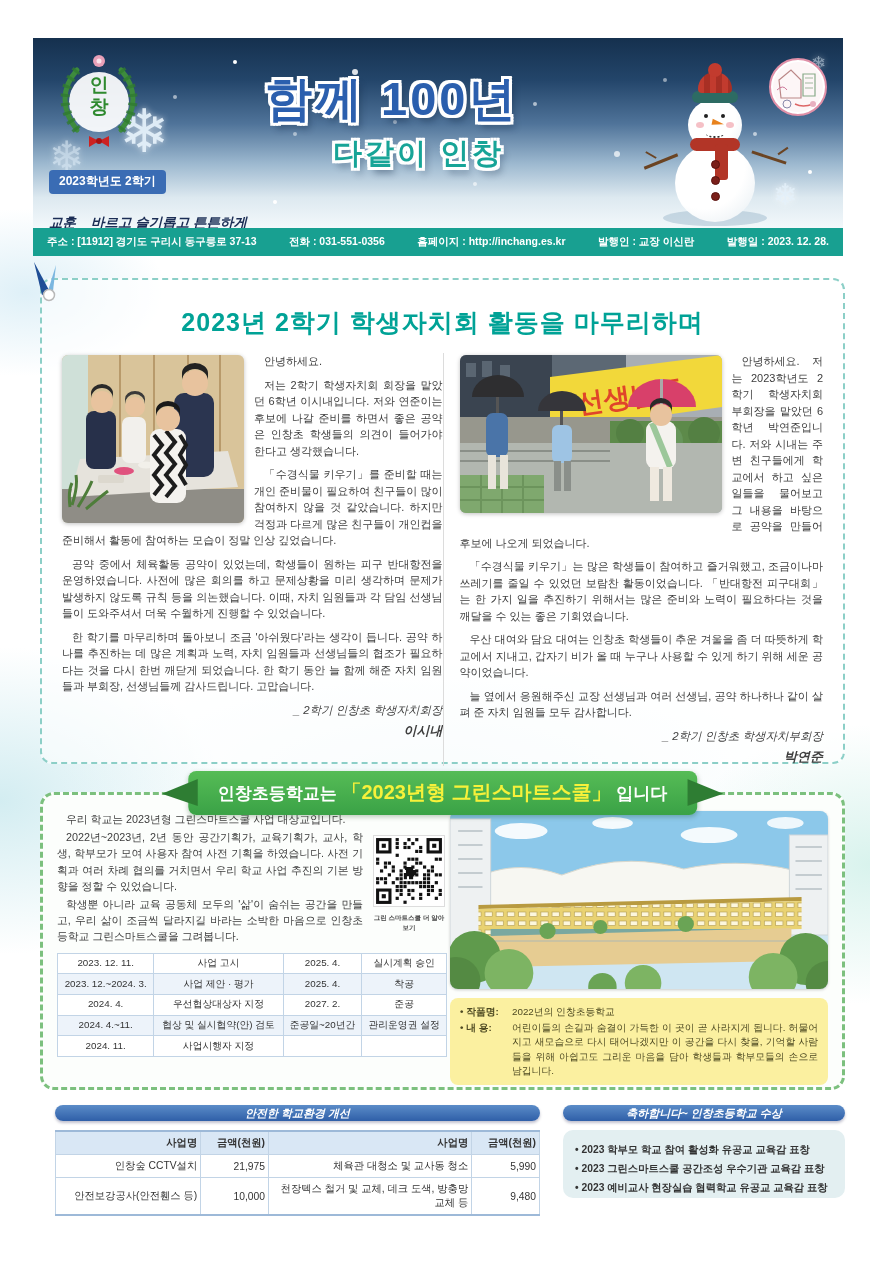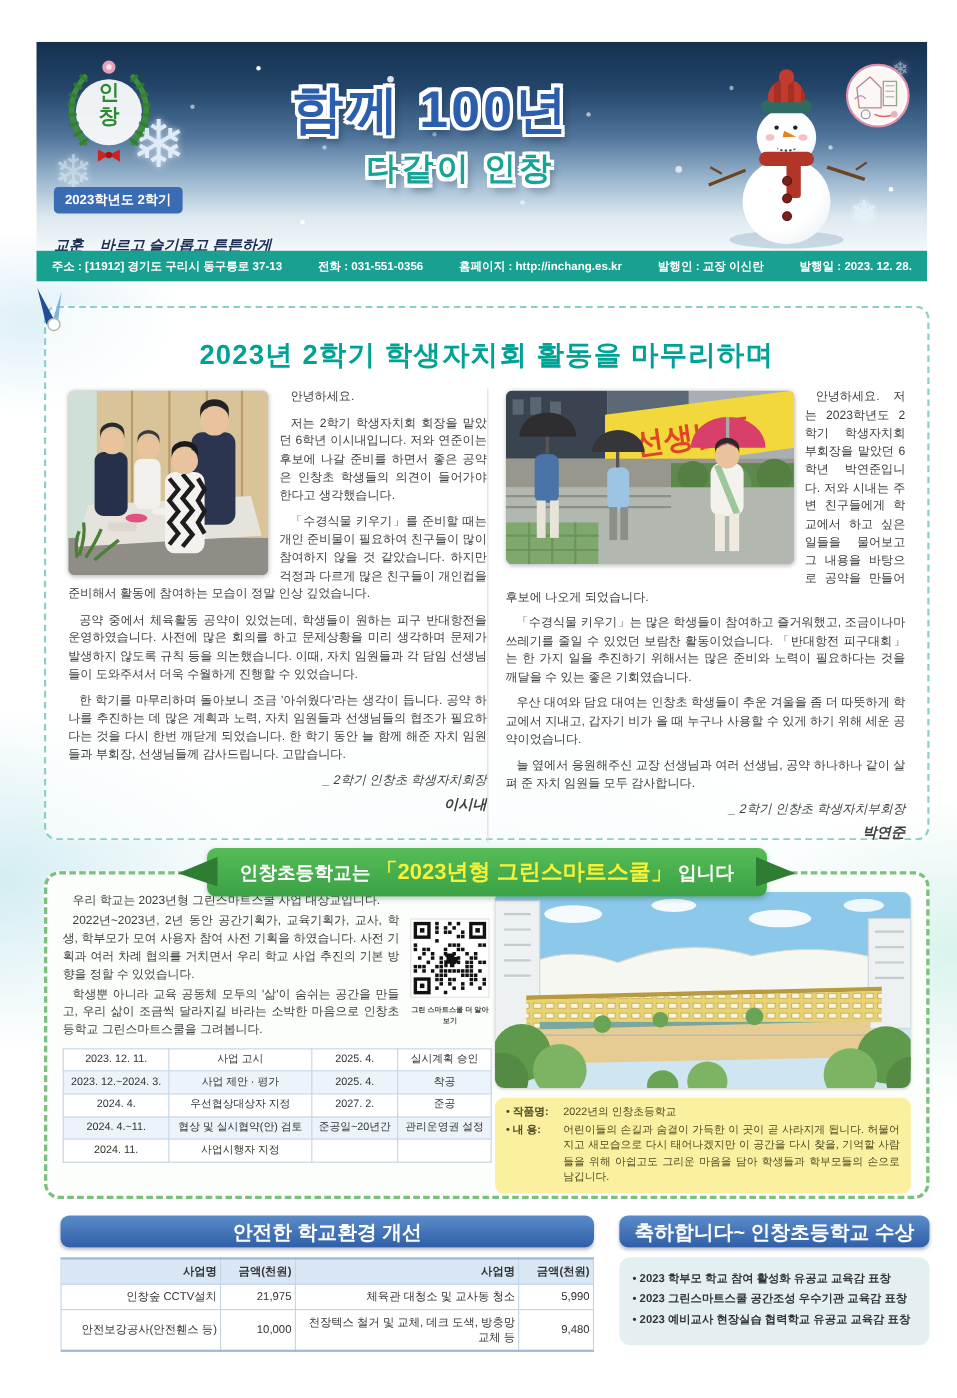--- a/index.html
+++ b/index.html
@@ -119,30 +119,30 @@
   .illus { height:178px; border-radius:8px; overflow:hidden; box-shadow:0 1px 3px rgba(0,0,0,.2); background:#cfe6f2; }
   .note { margin-top:9px; background:#fbf0a0; border-radius:8px; padding:7px 10px; font-size:9.8px;
     color:#4e4a22; line-height:1.45; }
   .note-line { display:flex; }
   .note-line + .note-line { margin-top:2px; }
   .note-label { flex:0 0 52px; font-weight:bold; }
   .note-label::before { content:"• "; }
   .note-text { flex:1; text-align:justify; }
 
   
-  .bar { height:29px; border-radius:8px; background:linear-gradient(180deg,#5b8cc8,#2f5fa8);
-    color:#fff; font-size:18px; font-weight:bold; display:flex; align-items:center; justify-content:center;
-    box-shadow:0 2px 3px rgba(0,0,60,.25); }
+  .bar { height:16px; border-radius:8px; background:linear-gradient(180deg,#5b8cc8,#2f5fa8);
+    color:#fff; font-size:11px; font-weight:bold; display:flex; align-items:center; justify-content:center;
+    box-shadow:0 2px 3px rgba(0,0,60,.25);font-style:italic; }
   .b-left { position:absolute; left:55px; top:1105px; width:485px; }
   .b-right { position:absolute; left:563px; top:1105px; width:282px; }
   table.safety { width:100%; border-collapse:collapse; margin-top:9px; font-size:10.3px; color:#333;
     border-top:2px solid #9db9d8; border-bottom:2px solid #9db9d8; }
   table.safety td { border:1px solid #c2d4e6; text-align:right; padding:4px 3px; background:#fff; }
   table.safety tr.t-head td { background:#d9e7f5; font-weight:bold; }
-  .awards-box { margin-top:9px; background:#e3eff1; border-radius:10px; padding:10px 12px; height:80px; }
+  .awards-box { margin-top:9px; background:#e3eff1; border-radius:10px; padding:10px 12px; height:68px; }
   .award-item { font-size:10.3px; color:#333; font-weight:600; line-height:1.85; }
   .award-item::before { content:"• "; }
 </style>
 </head>
 <body>
 
 <div class="page">
 
   <div class="hero">
     <div class="hero-scene"></div>

